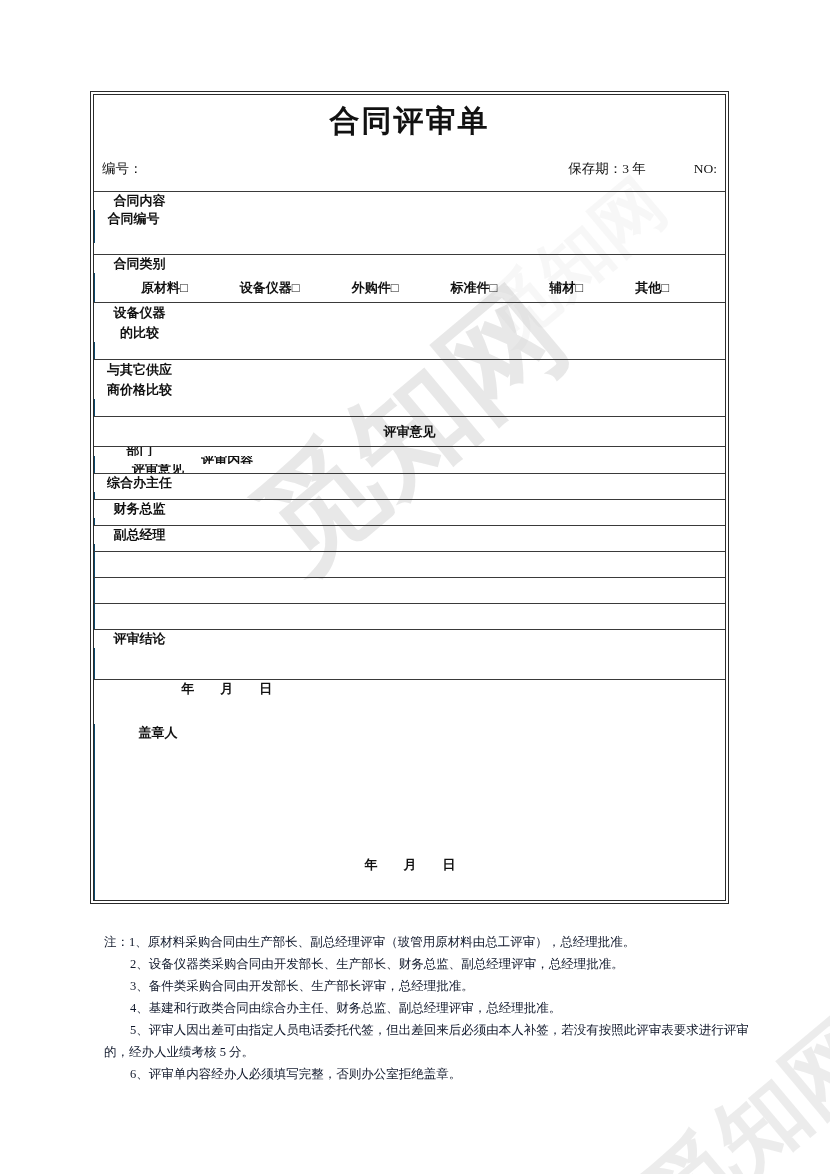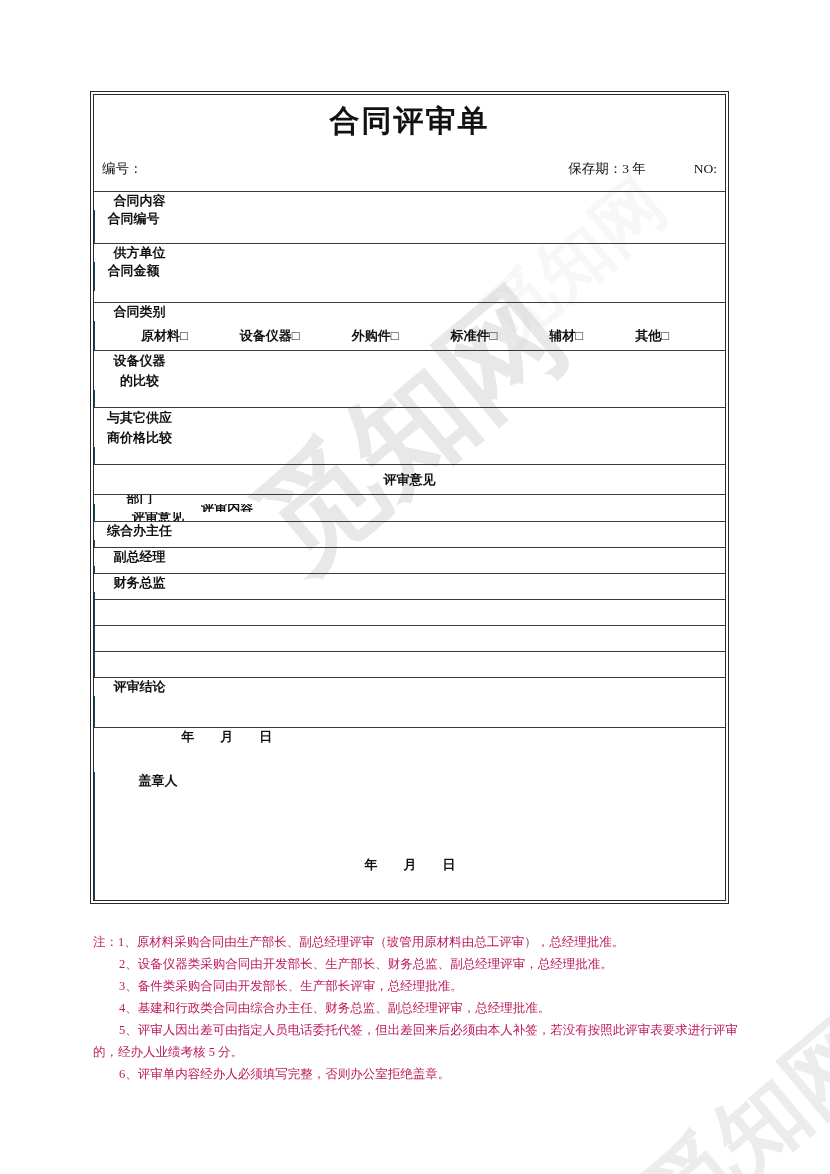--- a/index.html
+++ b/index.html
@@ -55,22 +55,22 @@
   .h1{height:52px;} .h2{height:48px;} .h3{height:46px;} .h4{height:48px;margin-top:11px;}
   .h5{height:30px;} .h6{height:57px;} .h7{height:57px;} .h8{height:30px;}
   .h9{height:27px;} .hd{height:26px;} .hc{height:50px;} .ha{flex:1;}
   .opts{
     display:flex;justify-content:space-between;align-items:center;
     padding:0 56px 0 46px;font-weight:bold;
   }
   .bottom-date{align-items:flex-end;padding-bottom:26px;}
   
   .notes{
-    position:absolute;z-index:1;left:93px;top:931px;width:652px;
-    font-size:12.5px;line-height:22px;color:#be185d;
+    position:absolute;z-index:1;left:104px;top:931px;width:652px;
+    font-size:12.5px;line-height:22px;color:#0f172a;
   }
   .note{text-indent:26px;}
   .note.first{text-indent:0;}
 </style>
 </head>
 <body>
 
 <div class="wm wm-center">觅知网</div>
 <div class="wm wm-top">觅知网</div>
 <div class="wm wm-corner">觅知网</div>
@@ -87,26 +87,20 @@
       <span class="no-label">NO:</span>
     </div>
 
     <div class="row h1">
       <div class="c w-l lbl">合同内容</div>
       <div class="c w-a2"></div>
       <div class="c w-a3 lbl">合同编号</div>
       <div class="c w-a4"></div>
     </div>
 
-    <div class="row h2">
-      <div class="c w-l lbl">供方单位</div>
-      <div class="c w-a2"></div>
-      <div class="c w-a3 lbl">合同金额</div>
-      <div class="c w-a4"></div>
-    </div>
 
 
     <div class="row h4">
       <div class="c w-l lbl">合同类别</div>
       <div class="c w-wide opts">
         <span>原材料□</span>
         <span>设备仪器□</span>
         <span>外购件□</span>
         <span>标准件□</span>
         <span>辅材□</span>
@@ -138,27 +132,27 @@
       <div class="c w-c4 lbl">评审人签字</div>
     </div>
 
     <div class="row hd">
       <div class="c w-l lbl">综合办主任</div>
       <div class="c w-c2"></div>
       <div class="c w-c3"></div>
       <div class="c w-c4"></div>
     </div>
     <div class="row hd">
-      <div class="c w-l lbl">副总经理</div>
+      <div class="c w-l lbl">财务总监</div>
       <div class="c w-c2"></div>
       <div class="c w-c3"></div>
       <div class="c w-c4"></div>
     </div>
     <div class="row hd">
-      <div class="c w-l lbl">财务总监</div>
+      <div class="c w-l lbl">副总经理</div>
       <div class="c w-c2"></div>
       <div class="c w-c3"></div>
       <div class="c w-c4"></div>
     </div>
     <div class="row hd">
       <div class="c w-l lbl"></div>
       <div class="c w-c2"></div>
       <div class="c w-c3"></div>
       <div class="c w-c4"></div>
     </div>

